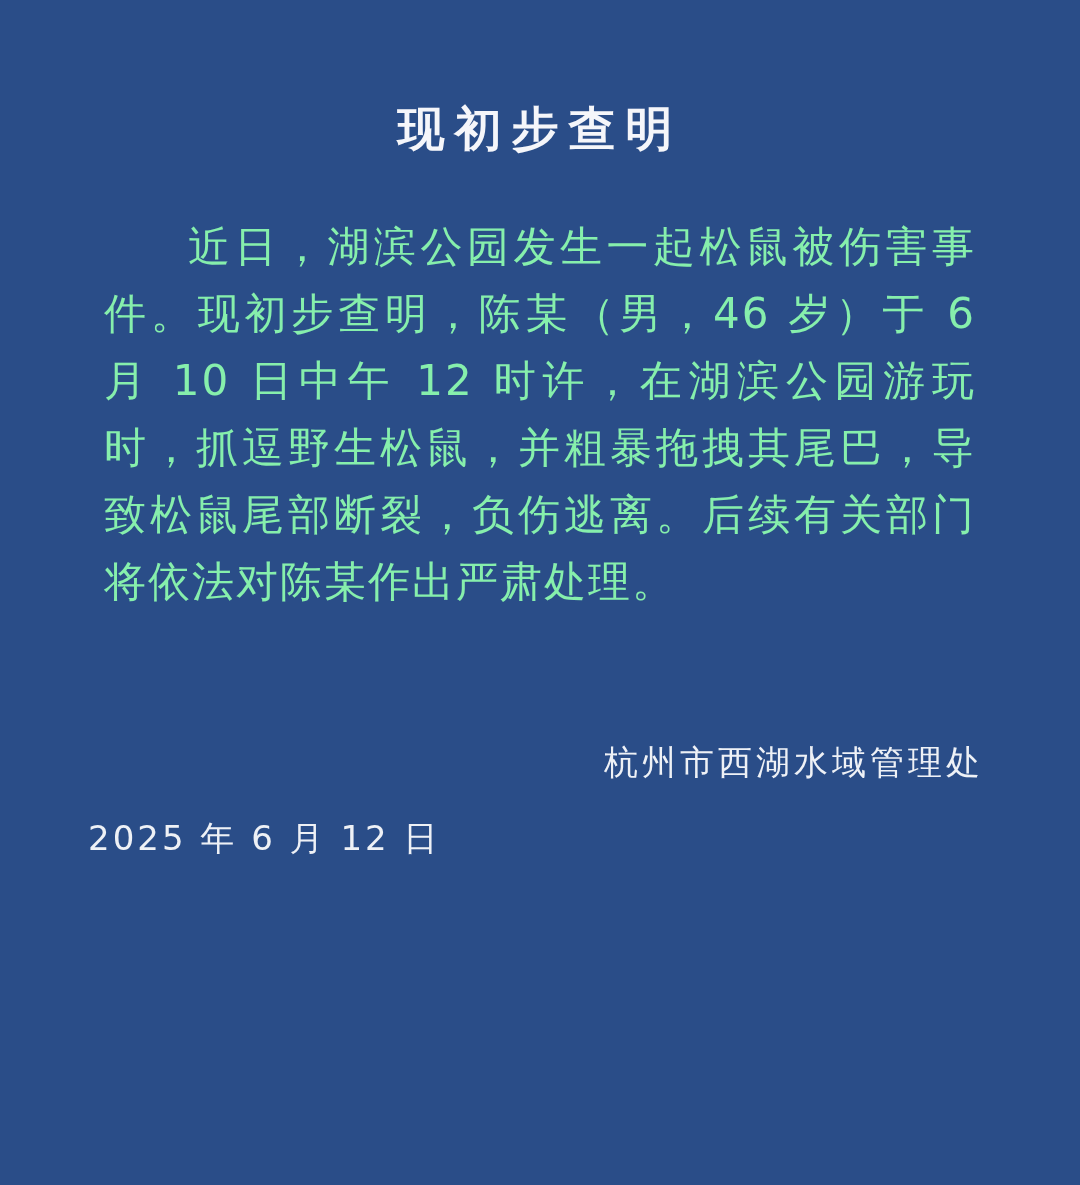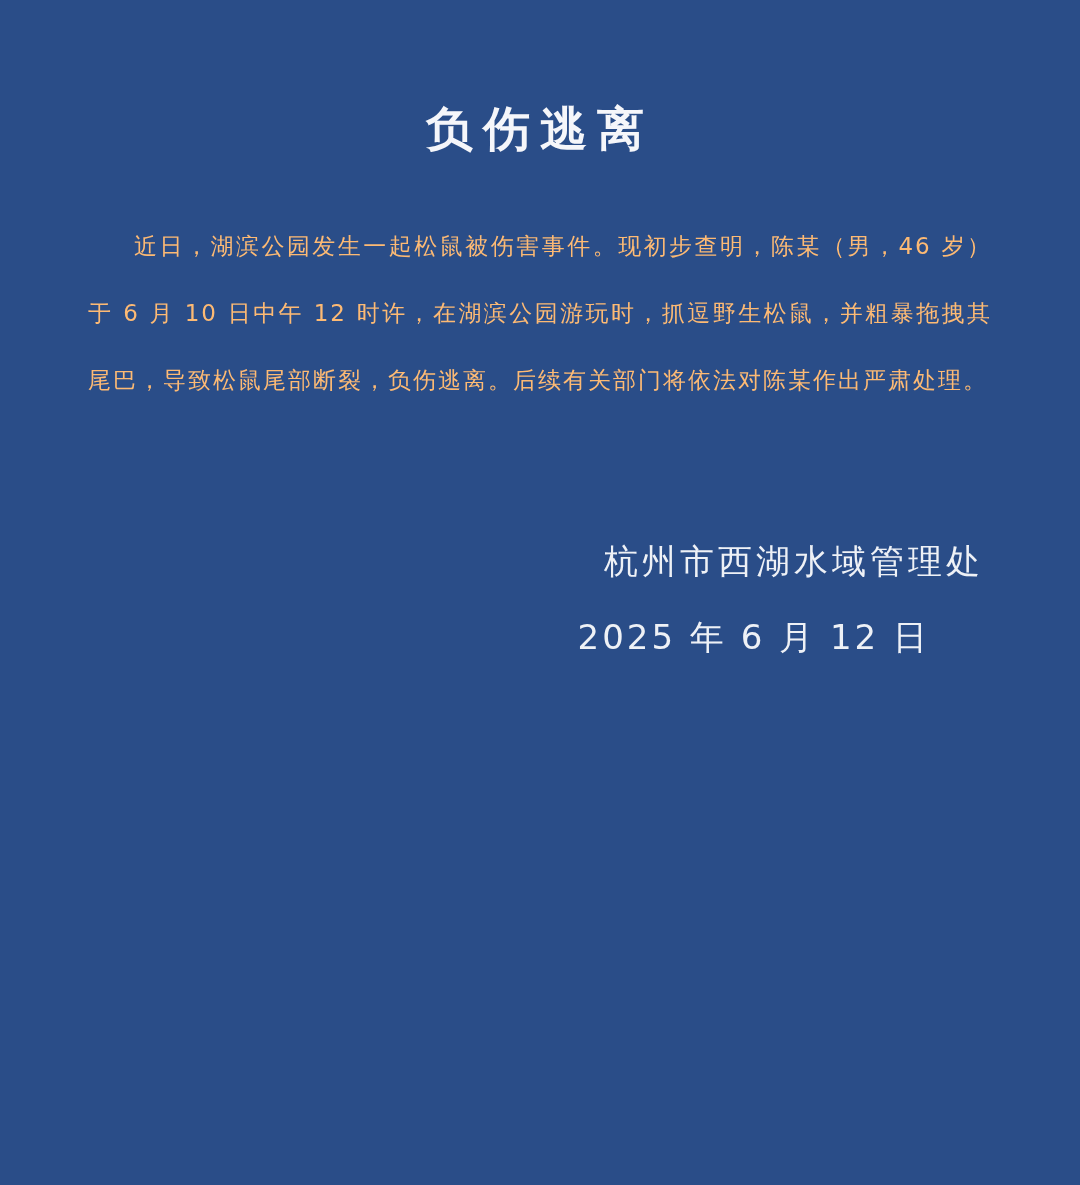--- a/index.html
+++ b/index.html
@@ -25,53 +25,53 @@
     font-size: 47px;
     font-weight: bold;
     letter-spacing: 10px;
     margin: 40px 0 0 0;
     color: #f5f6fa;
   }
   .notice-body {
     margin-top: 52px;
   }
   .notice-body p {
-    font-size: 23px;
+    font-size: 42px;
     line-height: 67px;
     letter-spacing: 2px;
     text-indent: 2em;
     text-align: justify;
-    margin: 0;
-    color: #fdba74;
+    margin: 16px;
+    color: #86efac;
   }
   .notice-footer {
     margin-top: 125px;
   }
   .signature-line {
     text-align: right;
     font-size: 34px;
     letter-spacing: 4px;
     padding-right: 8px;
     color: #eef1f6;
     font-family: Liberation Serif, serif;
   }
   .date-line {
-    text-align: right;
+    text-align: left;
     font-size: 34px;
     letter-spacing: 3px;
     padding-right: 62px;
     margin-top: 30px;
     color: #eef1f6;
   }
 </style>
 </head>
 <body>
 
 <div class="notice">
-  <h1 class="notice-title">负伤逃离</h1>
+  <h1 class="notice-title">现初步查明</h1>
 
   <div class="notice-body">
     <p>近日，湖滨公园发生一起松鼠被伤害事件。现初步查明，陈某（男，46 岁）于 6 月 10 日中午 12 时许，在湖滨公园游玩时，抓逗野生松鼠，并粗暴拖拽其尾巴，导致松鼠尾部断裂，负伤逃离。后续有关部门将依法对陈某作出严肃处理。</p>
   </div>
 
   <div class="notice-footer">
     <div class="signature-line">杭州市西湖水域管理处</div>
     <div class="date-line">2025 年 6 月 12 日</div>
   </div>
 </div>

